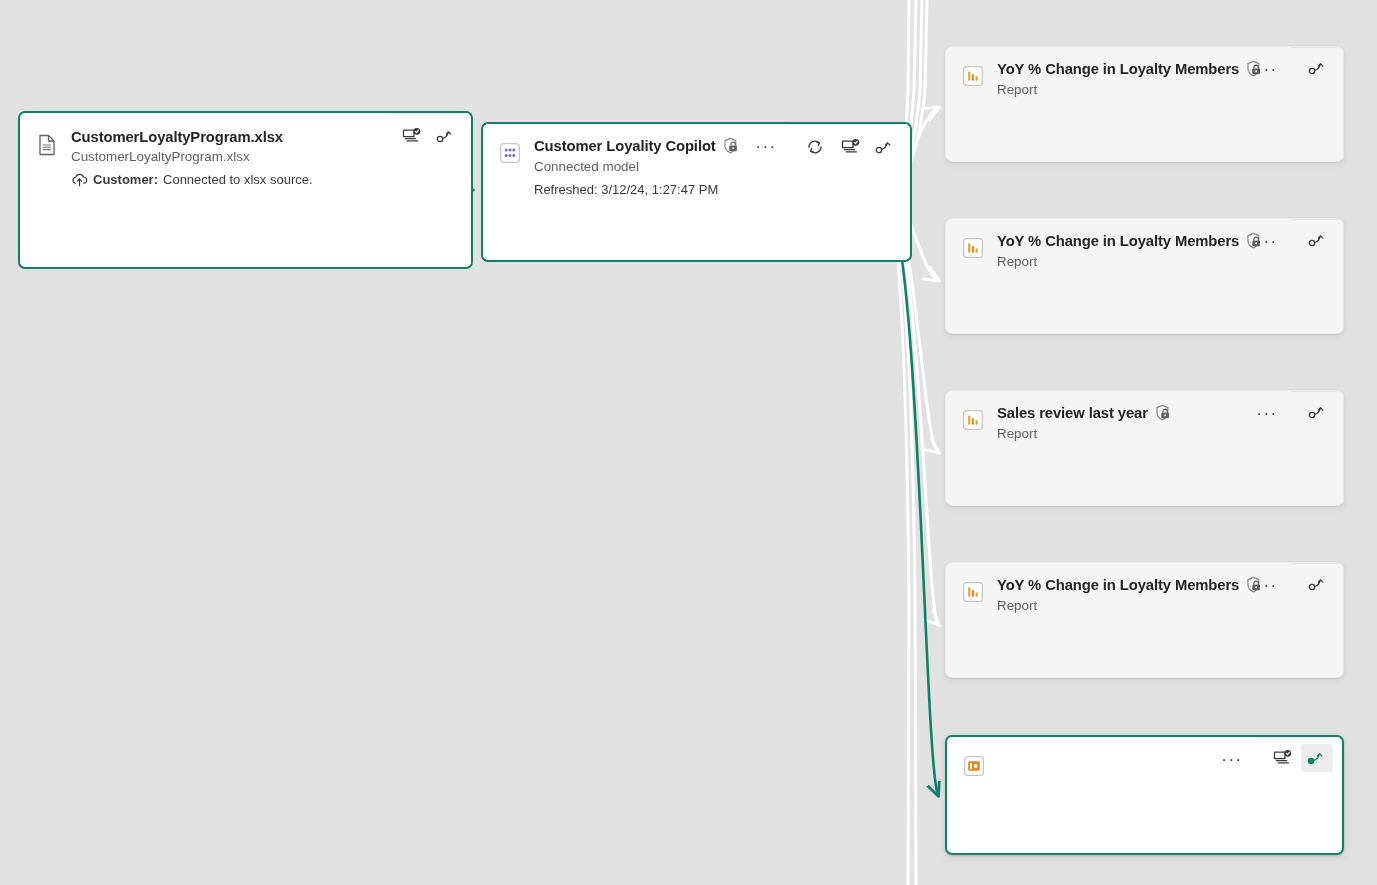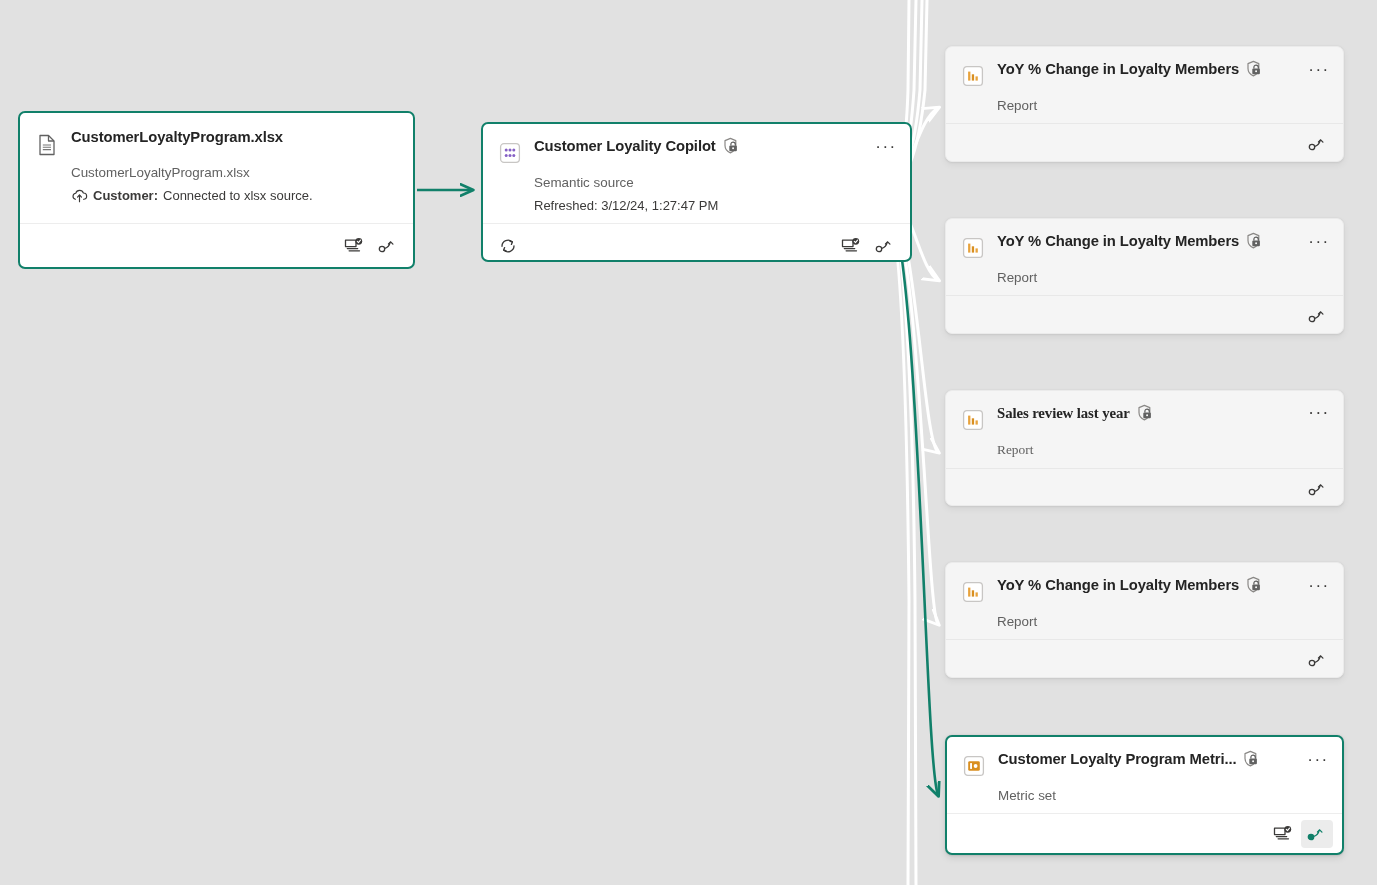--- a/index.html
+++ b/index.html
@@ -27,21 +27,21 @@
     height: 885px;
     pointer-events: none;
   }
 
   
   .card {
     position: absolute;
     border-radius: 7px;
     background: #ffffff;
     display: flex;
-    flex-direction: column;
+    flex-direction: row;
     overflow: hidden;
   }
   .card.plain {
     background: #f5f5f5;
     border: 1px solid #ebebeb;
     box-shadow: 0 0.6px 1.8px rgba(0,0,0,0.07), 0 3px 7px rgba(0,0,0,0.06);
   }
   .card.selected {
     background: #ffffff;
     border: 2px solid #11806a;
@@ -82,21 +82,21 @@
     color: #242424;
     white-space: nowrap;
     overflow: hidden;
     text-overflow: ellipsis;
     letter-spacing: -0.1px;
   }
 
   .card-sub {
     font-size: 13.4px;
     color: #616161;
-    margin-top: 20px;
+    margin-top: 4px;
     white-space: nowrap;
   }
 
   .card-meta {
     font-size: 13px;
     color: #3b3a39;
     margin-top: 8px;
     white-space: nowrap;
     display: flex;
     align-items: center;
@@ -139,28 +139,28 @@
     align-items: center;
     justify-content: center;
     border-radius: 4px;
     cursor: pointer;
   }
   .ficon.active {
     background: #ececec;
   }
 
   
-  #card-xlsx        { left: 18px;  top: 111px; width: 397px; height: 158px;
+  #card-xlsx        { left: 18px;  top: 111px; width: 455px; height: 158px;
                       border: 2px solid #11806a; }
   #card-semantic    { left: 481px; top: 122px; width: 431px; height: 140px;
                       border: 2px solid #11806a; }
 
   #card-r1 { left: 945px; top: 46px;  width: 399px; height: 116px; }
   #card-r2 { left: 945px; top: 218px; width: 399px; height: 116px; }
-  #card-r3 { left: 945px; top: 390px; width: 399px; height: 116px; font-family: Liberation Serif, serif; }
+  #card-r3 { left: 945px; top: 390px; width: 399px; height: 116px; }
   #card-r4 { left: 945px; top: 562px; width: 399px; height: 116px; }
   #card-m1 { left: 945px; top: 735px; width: 399px; height: 120px; }
 
   #card-xlsx .card-body { padding-top: 16px; }
   #card-xlsx .card-footer { height: 44px; }
   #card-semantic .card-footer { height: 45px; }
   .card.plain .card-footer { border-top: 1px solid #e8e8e8; }
 
   svg.gi { display: block; }
 </style>
@@ -273,21 +273,21 @@
           <span class="card-title">Customer Loyality Copilot</span>
           <span>
             <svg class="gi" width="18" height="18" viewBox="0 0 18 18" xmlns="http://www.w3.org/2000/svg">
               <path d="M3 3.6 L8.4 1.4 L13.8 3.6 V8.6 C13.8 12.3 11.1 14.8 8.4 15.9 C5.7 14.8 3 12.3 3 8.6 Z" fill="none" stroke="#8a8886" stroke-width="1.2" stroke-linejoin="round"></path>
               <rect x="7.3" y="8.5" width="7.6" height="5.8" rx="1.1" fill="#616161"></rect>
               <path d="M8.9 8.5 V7.2 a2.2 2.2 0 0 1 4.4 0 V8.5" fill="none" stroke="#616161" stroke-width="1.25"></path>
               <circle cx="11.1" cy="11.2" r="0.95" fill="#ffffff"></circle>
             </svg>
           </span>
         </div>
-        <div class="card-sub">Semantic source</div>
+        <div class="card-sub">Connected model</div>
         <div class="card-meta">Refreshed: 3/12/24, 1:27:47 PM</div>
       </div>
       <div class="ellipsis-btn">···</div>
     </div>
     <div class="card-footer">
       <div class="ficon">
         <svg class="gi" width="20" height="20" viewBox="0 0 20 20" xmlns="http://www.w3.org/2000/svg">
           <path d="M4 10.2 A6 6 0 0 1 14.2 5.9" fill="none" stroke="#3b3a39" stroke-width="1.35" stroke-linecap="round"></path>
           <path d="M16 9.8 A6 6 0 0 1 5.8 14.1" fill="none" stroke="#3b3a39" stroke-width="1.35" stroke-linecap="round"></path>
           <path d="M11.9 5.0 L14.4 6.0 L13.4 8.4" fill="none" stroke="#3b3a39" stroke-width="1.35" stroke-linecap="round" stroke-linejoin="round"></path>
@@ -465,34 +465,20 @@
       <div class="card selected" id="card-m1">
     <div class="card-body">
       <div class="card-icon">
             <svg class="gi" width="22" height="22" viewBox="0 0 22 22" xmlns="http://www.w3.org/2000/svg">
       <rect x="1.6" y="1.6" width="18.8" height="18.8" rx="3.2" fill="#ffffff" stroke="#c8c6c4" stroke-width="1.3"></rect>
       <rect x="5.2" y="6.2" width="11.6" height="9.6" rx="1.4" fill="#d98f20"></rect>
       <rect x="7.1" y="8.1" width="1.9" height="5.8" fill="#ffffff"></rect>
       <circle cx="12.6" cy="11" r="1.9" fill="#ffffff"></circle>
     </svg>
           </div>
-      <div class="card-text">
-        <div class="title-row">
-          <span class="card-title">Customer Loyalty Program Metri...</span>
-          <span>
-            <svg class="gi" width="18" height="18" viewBox="0 0 18 18" xmlns="http://www.w3.org/2000/svg">
-              <path d="M3 3.6 L8.4 1.4 L13.8 3.6 V8.6 C13.8 12.3 11.1 14.8 8.4 15.9 C5.7 14.8 3 12.3 3 8.6 Z" fill="none" stroke="#8a8886" stroke-width="1.2" stroke-linejoin="round"></path>
-              <rect x="7.3" y="8.5" width="7.6" height="5.8" rx="1.1" fill="#616161"></rect>
-              <path d="M8.9 8.5 V7.2 a2.2 2.2 0 0 1 4.4 0 V8.5" fill="none" stroke="#616161" stroke-width="1.25"></path>
-              <circle cx="11.1" cy="11.2" r="0.95" fill="#ffffff"></circle>
-            </svg>
-          </span>
-        </div>
-        <div class="card-sub">Metric set</div>
-      </div>
       <div class="ellipsis-btn">···</div>
     </div>
     <div class="card-footer">
       <div class="footer-spacer"></div>
     <div class="ficon">
             <svg class="gi" width="20" height="18" viewBox="0 0 20 18" xmlns="http://www.w3.org/2000/svg">
       <path d="M1.5 3.2 h10.5 v6.4 h-10.5 z" fill="none" stroke="#3b3a39" stroke-width="1.3" stroke-linejoin="round"></path>
       <path d="M3.3 11.6 h10.4 M5.1 13.8 h10.4" fill="none" stroke="#3b3a39" stroke-width="1.3" stroke-linecap="round"></path>
       <circle cx="14.8" cy="4.3" r="3.4" fill="#3b3a39"></circle>
       <path d="M13.3 4.3 l1.2 1.3 l2.0 -2.4" fill="none" stroke="#ffffff" stroke-width="1.1" stroke-linecap="round" stroke-linejoin="round"></path>

